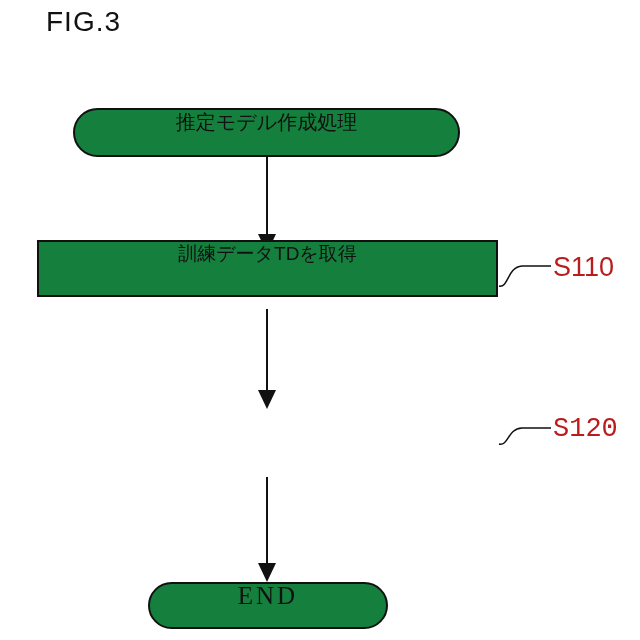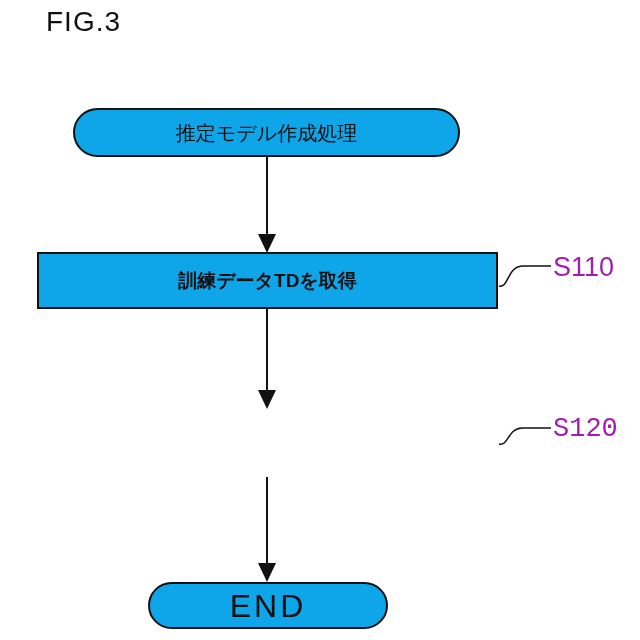--- a/index.html
+++ b/index.html
@@ -28,71 +28,70 @@
     position: absolute;
     left: 0;
     top: 0;
     width: 640px;
     height: 640px;
   }
   .node {
     position: absolute;
     box-sizing: border-box;
     border: 2px solid #111111;
-    background: #0ea5e9;
+    background: #15803d;
     display: flex;
     flex-direction: column;
     align-items: center;
-    justify-content: center;
     text-align: center;
     white-space: nowrap;
   }
   .node .line {
     display: block;
     font-size: 19px;
     line-height: 24px;
     color: #111111;
   }
   .stadium-start {
     left: 73px;
     top: 108px;
     width: 387px;
     height: 49px;
     border-radius: 25px;
   }
   .stadium-start .line { font-size: 20px; }
   .rect-s110 {
     left: 37px;
-    top: 252px;
+    top: 240px;
     width: 461px;
     height: 57px;
-    font-weight: bold;
   }
   .rect-s120 {
     left: 37px;
     top: 408px;
     width: 461px;
     height: 69px;
   }
   .stadium-end {
     left: 148px;
     top: 582px;
     width: 240px;
     height: 47px;
     border-radius: 24px;
   }
   .stadium-end .line {
-    font-size: 32px;
+    font-size: 25px;
     letter-spacing: 3px;
+    font-family: Liberation Serif, serif;
   }
   .step-ref {
     position: absolute;
     font-size: 27px;
     line-height: 28px;
-    color: #a21caf;
+    color: #b91c1c;
   }
   .step-ref.s110 { left: 553px; top: 253px; }
   .step-ref.s120 { left: 553px; top: 415px; font-family: Liberation Mono, monospace; }
 </style>
 </head>
 <body>
 
 <div class="page">
 
   <div class="fig-title">FIG.3</div>

